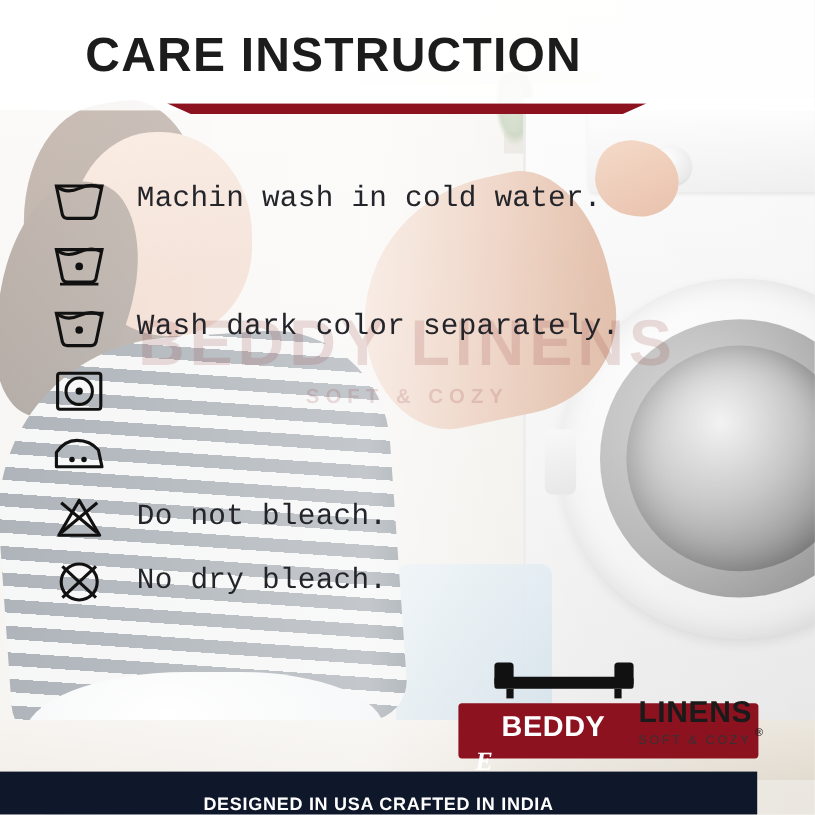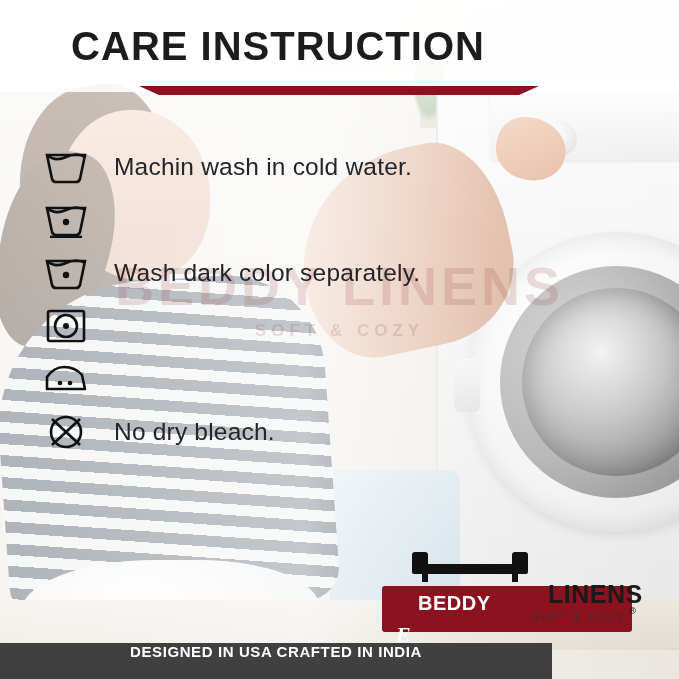--- a/index.html
+++ b/index.html
@@ -170,67 +170,67 @@
     display:flex;align-items:center;
     height:53px;
   }
   .ico{
     width:52px;height:44px;flex:0 0 52px;
     display:flex;align-items:center;justify-content:center;
   }
   .ico svg{display:block;}
   .row .label{
     margin-left:22px;
-    font-family:Liberation Sans, sans-serif;
+    font-family:Liberation Mono, monospace;
     font-size:24.5px;
     color:#24252a;
     letter-spacing:.2px;
     white-space:nowrap;
   }
   
   .logo{
     position:absolute;left:382px;top:556px;width:250px;height:86px;
   }
   .logo .bedshape{
     position:absolute;left:28px;top:-6px;width:120px;height:34px;
   }
   .logo .plate{
     position:absolute;left:0;top:30px;width:250px;height:46px;
     background:#8d1220;
     border-radius:3px;
   }
   .logo .plate .brand{
     position:absolute;left:36px;top:6px;
     font-family:"Liberation Sans", sans-serif;
-    font-weight:bold;font-size:20px;color:#ffffff;letter-spacing:.5px;
+    font-weight:bold;font-size:24px;color:#ffffff;letter-spacing:.5px;
   }
   .logo .right{
     position:absolute;left:150px;top:24px;width:104px;
   }
   .logo .linens{
     font-family:"Liberation Sans", sans-serif;
-    font-weight:bold;font-size:25px;color:#1a1a1a;letter-spacing:.5px;margin-left:16px;
+    font-weight:bold;font-size:25px;color:#1a1a1a;letter-spacing:.5px;
   }
   .logo .cozy{
     font-family:"Liberation Sans", sans-serif;
     font-size:10.5px;color:#333;letter-spacing:2.2px;margin-top:2px;
   }
   .logo .reg{
     position:absolute;left:96px;top:26px;font-size:9px;color:#1a1a1a;
   }
   .logo .emark{
     position:absolute;left:14px;top:36px;
     font-family:"Liberation Serif", serif;
     font-style:italic;font-weight:bold;font-size:22px;color:#ffffff;
   }
   
   .footer{
-    position:absolute;left:0;bottom:0;width:552px;height:36px;
-    background:#404040;
-    display:flex;align-items:flex-start;justify-content:center;
+    position:absolute;left:0;bottom:0;width:631px;height:36px;
+    background:#0f172a;
+    display:flex;align-items:flex-end;justify-content:center;
   }
   .footer span{
     font-family:"Liberation Sans", sans-serif;
     font-weight:bold;font-size:15px;color:#ffffff;letter-spacing:.6px;
   }
 </style>
 </head>
 <body>
 
 <div class="card">
@@ -319,20 +319,30 @@
     <div class="row">
       <div class="ico">
         <svg width="48" height="34" viewBox="0 0 48 34">
           <path d="M5 27 H43 L40 13 Q33 5 22 5 Q12 5 5 15 Z" fill="none" stroke="#111" stroke-width="2.6" stroke-linejoin="round"></path>
           <circle cx="18" cy="21" r="2.3" fill="#111"></circle>
           <circle cx="28" cy="21" r="2.3" fill="#111"></circle>
         </svg>
       </div>
     </div>
 
+    <div class="row">
+      <div class="ico">
+        <svg width="42" height="38" viewBox="0 0 42 38">
+          <path d="M21 4 L38 33 H4 Z" fill="none" stroke="#111" stroke-width="2.6" stroke-linejoin="round"></path>
+          <line x1="6" y1="6" x2="36" y2="31" stroke="#111" stroke-width="2.6"></line>
+          <line x1="36" y1="6" x2="6" y2="31" stroke="#111" stroke-width="2.6"></line>
+        </svg>
+      </div>
+      <div class="label">Do not bleach.</div>
+    </div>
 
     <div class="row">
       <div class="ico">
         <svg width="42" height="40" viewBox="0 0 42 40">
           <circle cx="21" cy="20" r="15" fill="none" stroke="#111" stroke-width="2.6"></circle>
           <line x1="7" y1="7" x2="35" y2="33" stroke="#111" stroke-width="2.6"></line>
           <line x1="35" y1="7" x2="7" y2="33" stroke="#111" stroke-width="2.6"></line>
         </svg>
       </div>
       <div class="label">No dry bleach.</div>

